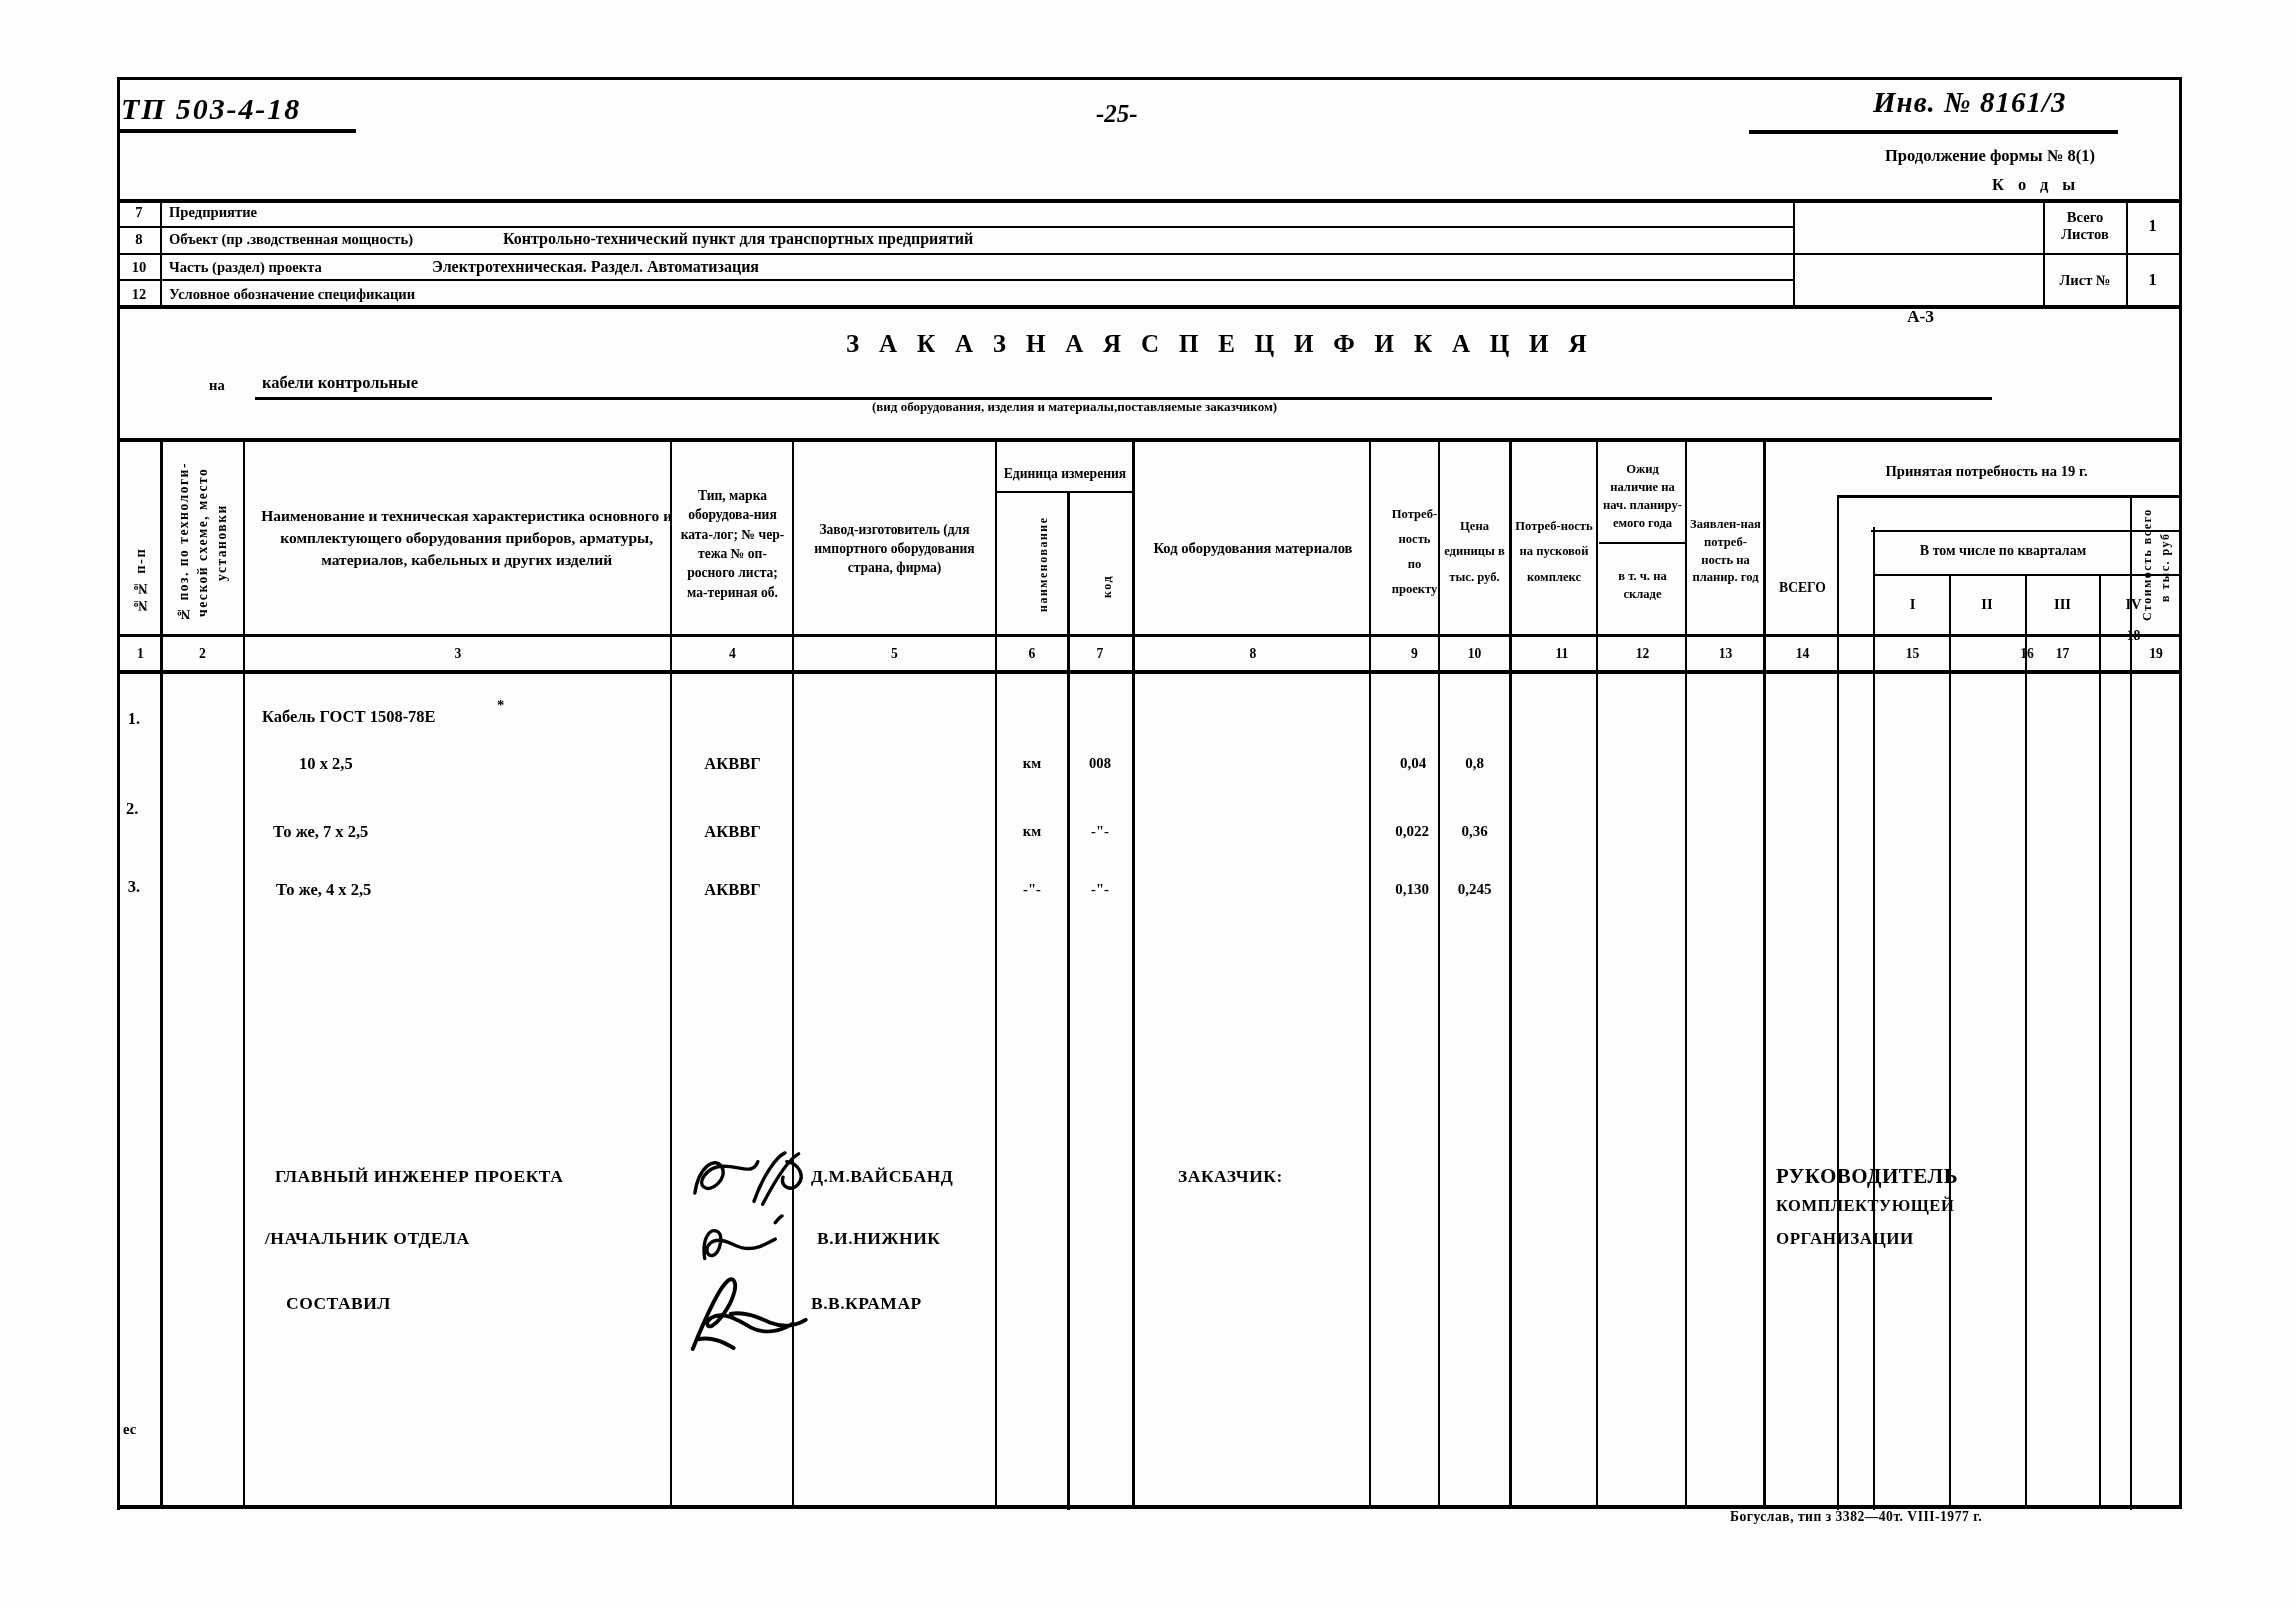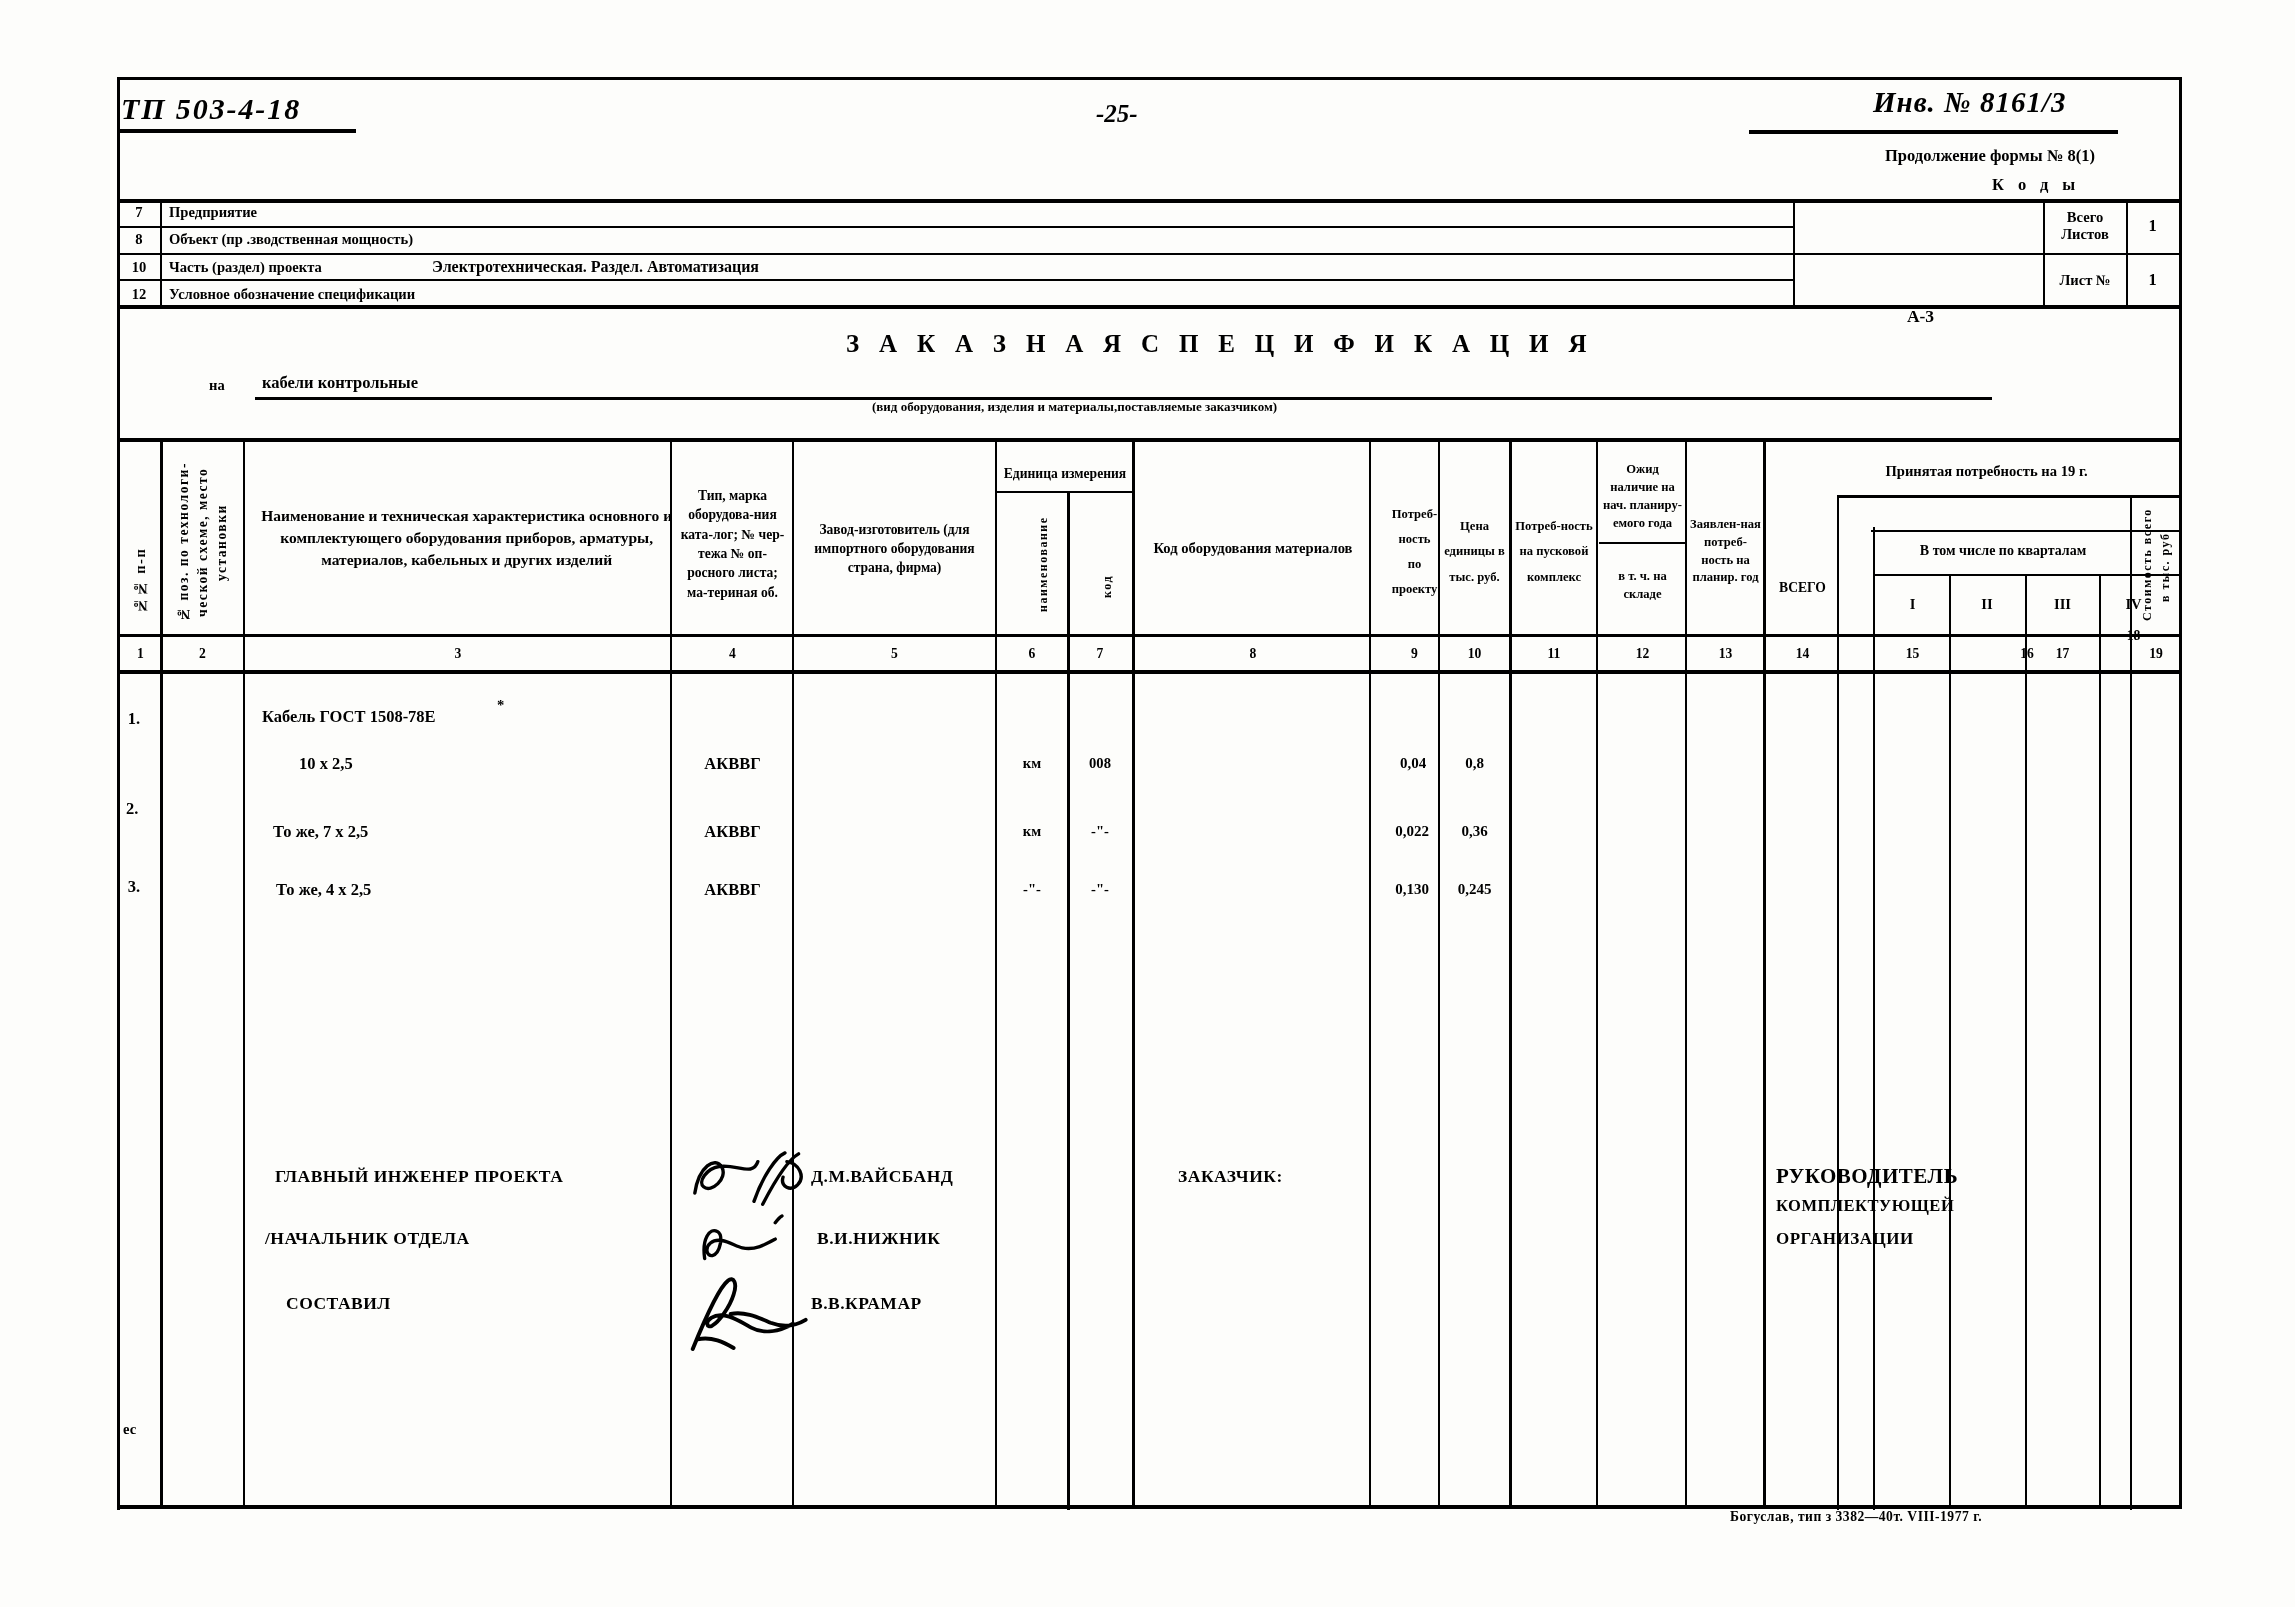--- a/index.html
+++ b/index.html
@@ -151,20 +151,21 @@
   <div class="vline" style="left:1793px;top:199px;width:1.9px;height:108px;"></div>
   <div class="vline" style="left:2043px;top:199px;width:2.4px;height:108px;"></div>
   <div class="vline" style="left:2126px;top:199px;width:1.9px;height:108px;"></div>
   <div class="hline" style="left:1793px;top:253px;width:386px;height:2.4px;"></div>
 
   <div class="abs hdr-num" style="left:117px;top:200px;width:44px;height:25px;">7</div>
   <div class="abs hdr-label" style="left:169px;top:200px;width:437px;height:25px;">Предприятие</div>
 
   <div class="abs hdr-num" style="left:117px;top:227px;width:44px;height:25px;">8</div>
   <div class="abs hdr-label" style="left:169px;top:227px;width:321px;height:25px;">Объект (пр .зводственная мощность)</div>
+  <div class="abs hdr-value" style="left:503px;top:226px;width:826px;height:26px;">Контрольно-технический пункт для транспортных предприятий</div>
 
   <div class="abs hdr-num" style="left:117px;top:255px;width:44px;height:25px;">10</div>
   <div class="abs hdr-label" style="left:169px;top:255px;width:272px;height:25px;">Часть (раздел) проекта</div>
   <div class="abs hdr-value" style="left:432px;top:254px;width:729px;height:26px;">Электротехническая. Раздел. Автоматизация</div>
 
   <div class="abs hdr-num" style="left:117px;top:282px;width:44px;height:24px;">12</div>
   <div class="abs hdr-label" style="left:169px;top:282px;width:437px;height:24px;">Условное обозначение спецификации</div>
 
   <div class="abs hdr-right" style="left:1798px;top:200px;width:245px;height:52px;font-size:0px;"></div>
   <div class="abs hdr-right" style="left:1798px;top:255px;width:245px;height:51px;font-size:17.5px;margin-top:36px;">А-3</div>
@@ -240,21 +241,21 @@
   <div class="colnum" style="left:121px;top:638px;width:39px;height:31px;">1</div>
   <div class="colnum" style="left:165px;top:638px;width:75px;height:31px;">2</div>
   <div class="colnum" style="left:249px;top:638px;width:418px;height:31px;">3</div>
   <div class="colnum" style="left:676px;top:638px;width:113px;height:31px;">4</div>
   <div class="colnum" style="left:798px;top:638px;width:193px;height:31px;">5</div>
   <div class="colnum" style="left:1000px;top:638px;width:64px;height:31px;">6</div>
   <div class="colnum" style="left:1071px;top:638px;width:58px;height:31px;">7</div>
   <div class="colnum" style="left:1141px;top:638px;width:224px;height:31px;">8</div>
   <div class="colnum" style="left:1391px;top:638px;width:47px;height:31px;">9</div>
   <div class="colnum" style="left:1442px;top:638px;width:65px;height:31px;">10</div>
-  <div class="colnum" style="left:1513px;top:638px;width:82px;height:31px;">11</div>
+  <div class="colnum" style="left:1513px;top:638px;width:82px;height:31px;padding-left:8px;">11</div>
   <div class="colnum" style="left:1601px;top:638px;width:83px;height:31px;">12</div>
   <div class="colnum" style="left:1690px;top:638px;width:71px;height:31px;">13</div>
   <div class="colnum" style="left:1769px;top:638px;width:67px;height:31px;">14</div>
   <div class="colnum" style="left:1877px;top:638px;width:71px;height:31px;">15</div>
   <div class="colnum" style="left:1990px;top:638px;width:74px;height:31px;">16</div>
   <div class="colnum" style="left:2027px;top:638px;width:71px;height:31px;">17</div>
   <div class="colnum" style="left:2102px;top:620px;width:63px;height:31px;">18</div>
   <div class="colnum" style="left:2133px;top:638px;width:46px;height:31px;">19</div>
 
   <div class="cell" style="left:121px;top:707px;width:39px;height:24px;padding-left:6.8px;">1.</div>

